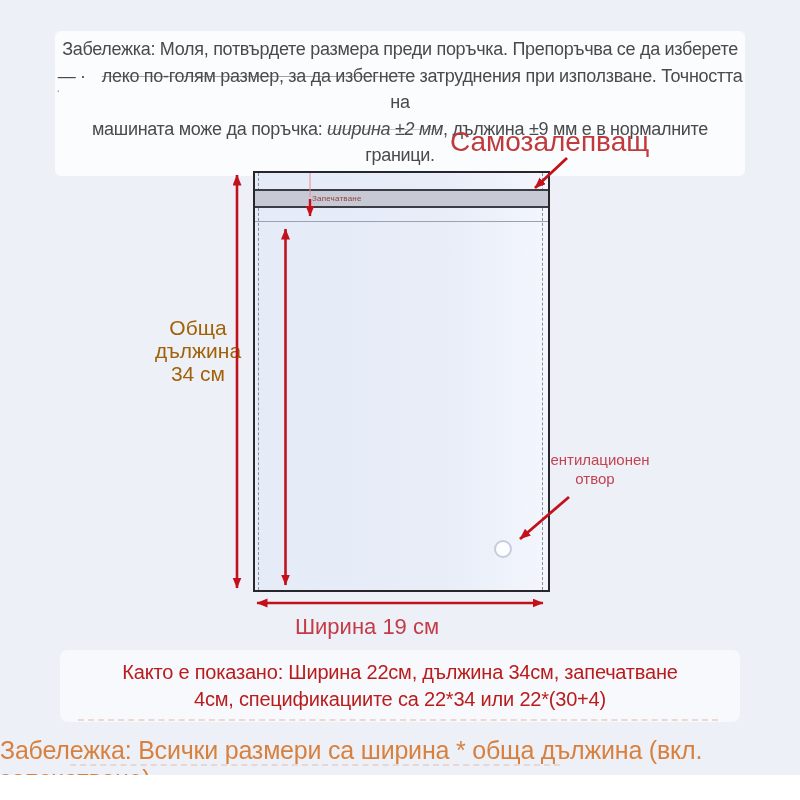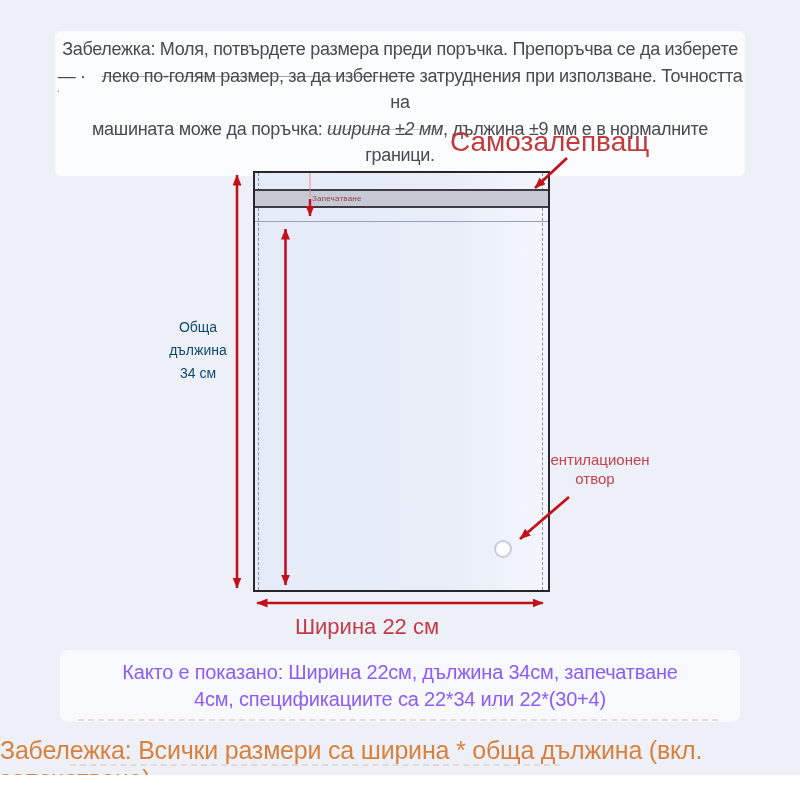--- a/index.html
+++ b/index.html
@@ -10,21 +10,21 @@
   .top-note{position:absolute;left:55px;top:31px;width:690px;background:#fbfcfe;border-radius:6px;
     padding:5px 0 7px 0;text-align:center;font-size:18px;line-height:26.5px;color:#4a4a4d;letter-spacing:-0.3px;}
   .struck{text-decoration:line-through;text-decoration-color:rgba(85,85,90,.55);text-decoration-thickness:1px;margin-left:16px;}
   .struck-light{text-decoration:line-through;text-decoration-color:rgba(120,120,125,.4);text-decoration-thickness:1px;font-style:italic;}
   .margin-dot{position:absolute;left:56px;top:82px;color:#9aa0aa;font-size:14px;}
 
   
   .self-adhesive-label{position:absolute;left:450px;top:126px;width:220px;
     font-size:28px;color:#c0393b;}
   .total-length-label{position:absolute;left:140px;top:316px;width:116px;text-align:center;
-    font-size:14px;line-height:23px;color:#0c4a6e;white-space:pre-line;}
+    font-size:21px;line-height:23px;color:#a16207;white-space:pre-line;}
   .depth-label{position:absolute;left:296px;top:360px;font-size:15.5px;color:#c34350;}
   .vent-label{position:absolute;left:531px;top:450px;width:128px;text-align:center;
     font-size:15px;line-height:19px;color:#c34350;white-space:pre-line;}
   .seal-size-label{position:absolute;left:316px;top:198px;font-size:26px;font-weight:bold;color:#c3111c;}
   .width-label{position:absolute;left:267px;top:614px;width:200px;text-align:center;font-size:22px;color:#c23b46;}
 
   
   .bag{position:absolute;left:253px;top:171px;width:297px;height:421px;box-sizing:border-box;
     border:2px solid #26262b;background:linear-gradient(90deg,#e5ebf7 0%,#e8edf8 65%,#f3f6fc 100%);}
   .fold-left{position:absolute;left:3px;top:0;bottom:0;width:0;border-left:1px dashed #8a8f9c;}
@@ -34,21 +34,21 @@
   .seal-band-label{position:absolute;left:57px;top:3px;font-size:8px;color:#94403f;letter-spacing:.2px;}
   .sub-band-line{position:absolute;left:0;right:0;top:29px;border-top:1px solid #c2c8d6;}
   .seal-line{position:absolute;left:0;right:0;top:48px;border-top:1.5px solid #99a1b2;}
   .vent-hole{position:absolute;left:239px;top:367px;width:18px;height:18px;border-radius:50%;
     box-sizing:border-box;background:#fcfdff;border:2px solid #c6ccda;}
 
   .arrows{position:absolute;left:0;top:0;pointer-events:none;}
 
   
   .bottom-box{position:absolute;left:60px;top:650px;width:680px;background:#f8f9fd;border-radius:8px;
-    padding:9px 0;text-align:center;font-size:20px;line-height:27px;color:#8b5cf6;letter-spacing:-0.2px;white-space:pre-line;}
+    padding:9px 0;text-align:center;font-size:20px;line-height:27px;color:#b91c1c;letter-spacing:-0.2px;white-space:pre-line;}
   .orange-note{position:absolute;left:0;top:736px;width:800px;text-align:left;
     font-size:25px;color:#d8813e;letter-spacing:-0.2px;}
   .artifact-line-1{position:absolute;left:78px;top:719px;width:640px;border-top:2px dashed rgba(216,150,120,.33);}
   .artifact-line-2{position:absolute;left:70px;top:764px;width:490px;border-top:2px dashed rgba(216,150,120,.28);}
 </style>
 </head>
 <body>
 
 <div class="stage">
 
@@ -60,21 +60,21 @@
   <span class="margin-dot">·</span>
 
   <div class="self-adhesive-label">Самозалепващ</div>
   <div class="total-length-label">Обща
 дължина
 34 см</div>
   <div class="depth-label">Дълбочина на торбата 30 см</div>
   <div class="vent-label">Вентилационен
 отвор</div>
   <div class="seal-size-label">4cm</div>
-  <div class="width-label">Ширина 22 см</div>
+  <div class="width-label">Ширина 19 см</div>
 
   <div class="bag">
     <div class="fold-left"></div>
     <div class="fold-right"></div>
     <div class="seal-band">
       <span class="seal-band-label">Запечатване</span>
     </div>
     <div class="sub-band-line"></div>
     <div class="seal-line"></div>
     <div class="vent-hole"></div>

